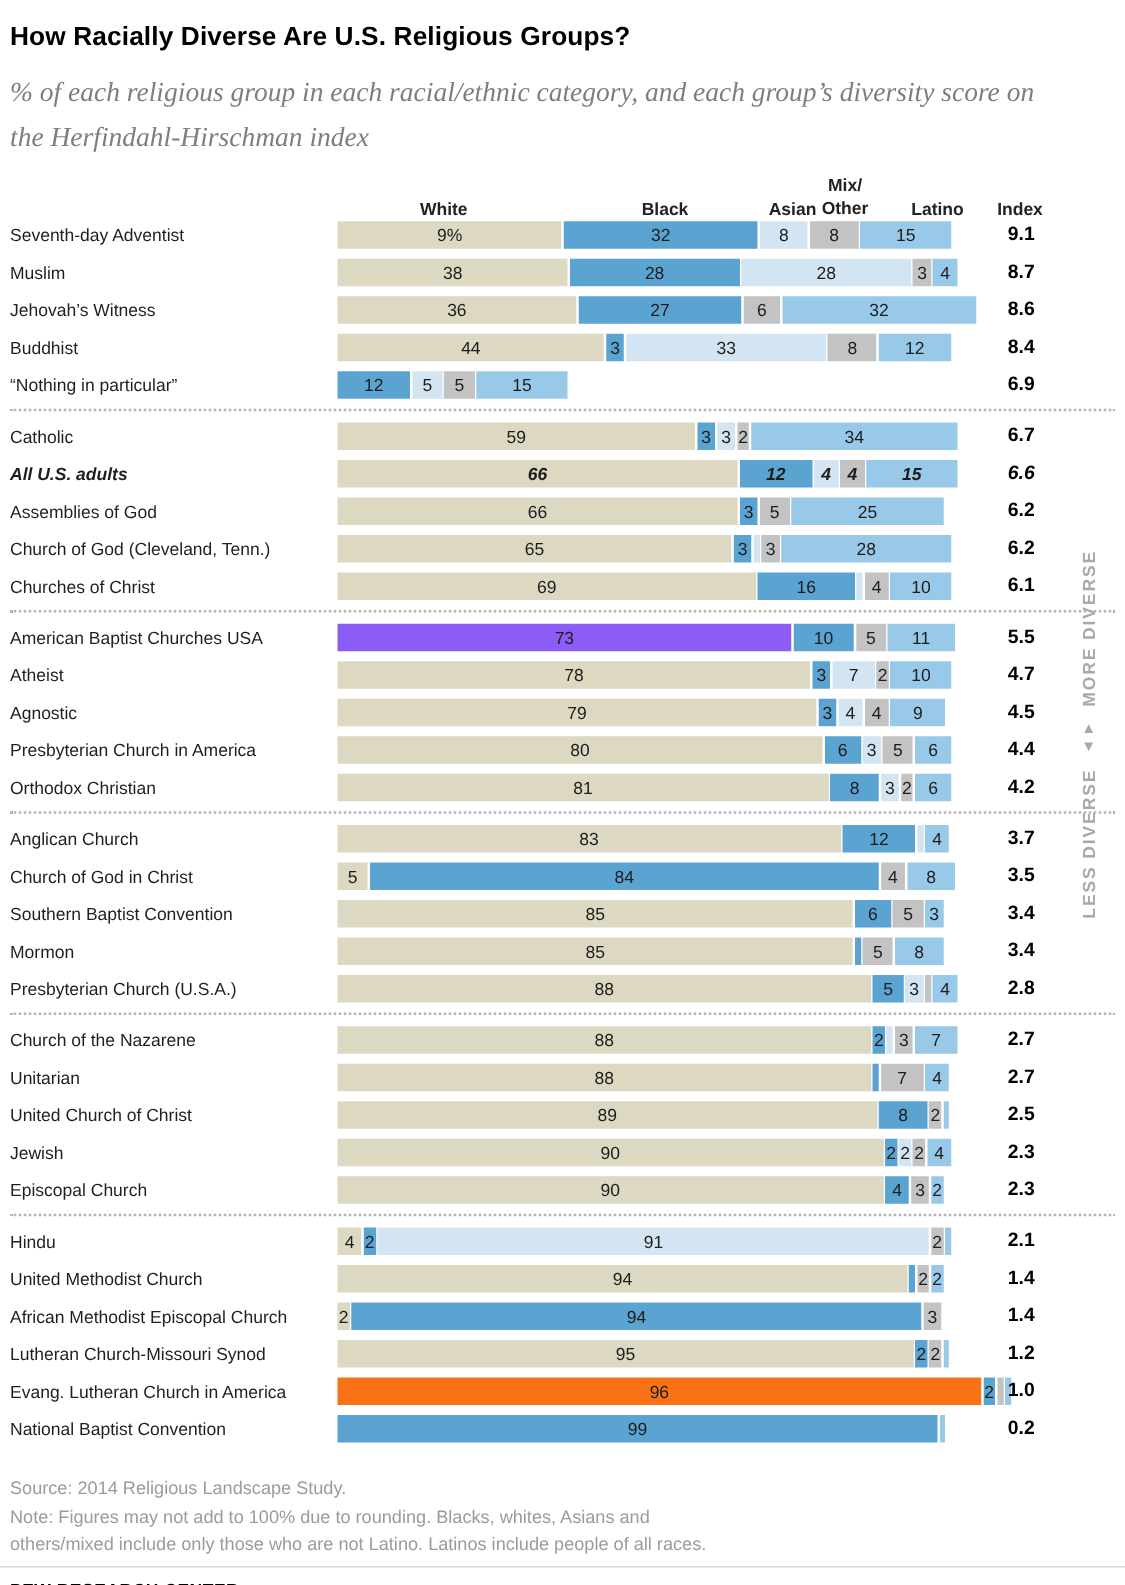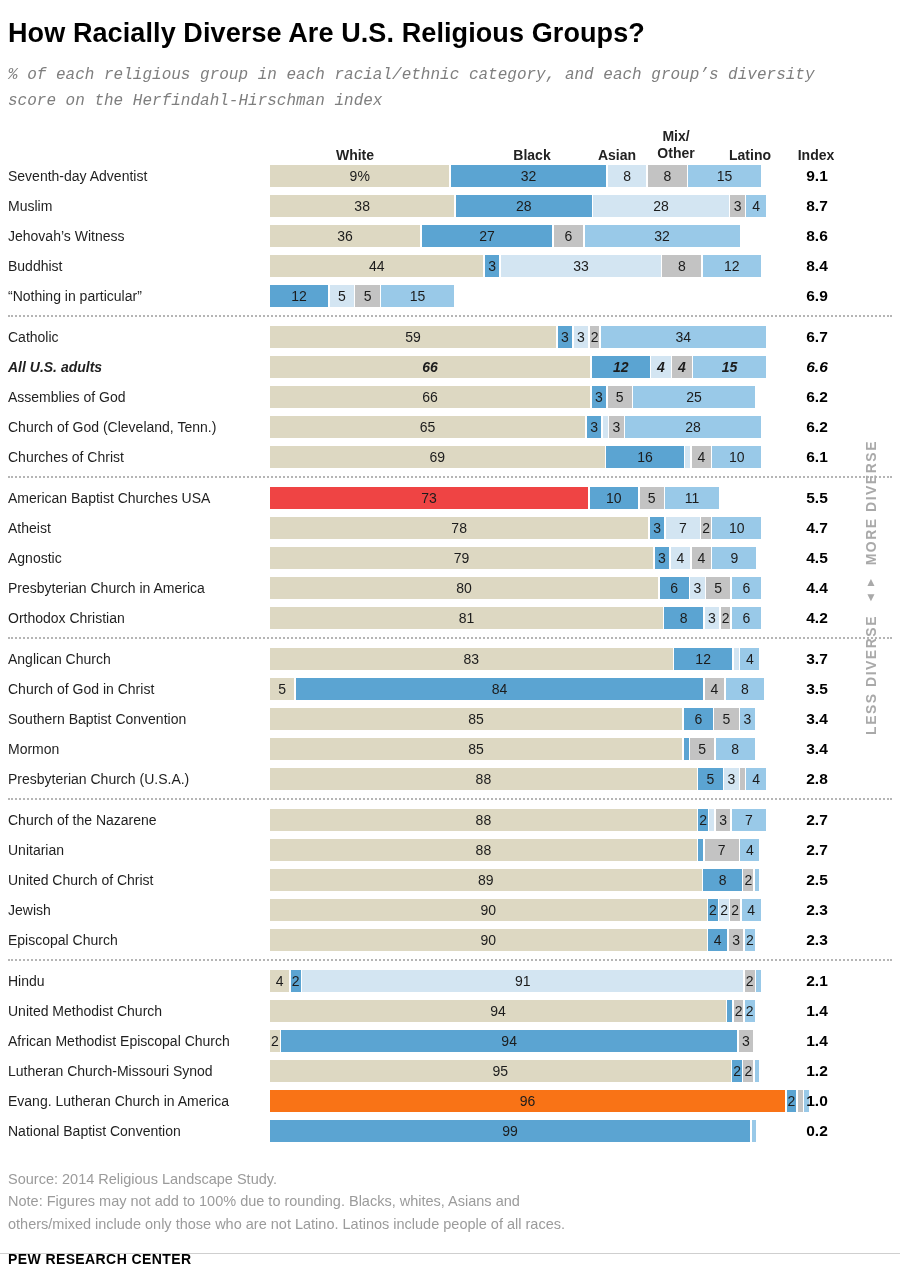--- a/index.html
+++ b/index.html
@@ -6,26 +6,26 @@
   .page{
     position:relative;
     width:900px;height:1268px;
     background:#fff;
     font-family:"Liberation Sans",sans-serif;
     overflow:hidden;
     box-sizing:border-box;
     padding:14px 0 0 8px;
   }
   .title{
-    font-size:27px;font-weight:bold;color:#000;
+    font-size:21px;font-weight:bold;color:#000;
     margin:4px 0 14px 0;letter-spacing:0.1px;
   }
   .subtitle{
-    font-family:Liberation Mono, monospace;font-style:italic;
-    font-size:16px;color:#7e7e7e;line-height:1.62;
+    font-family:Liberation Serif, serif;font-style:italic;
+    font-size:22px;color:#7e7e7e;line-height:1.62;
     max-width:845px;margin:0 0 10px 0;
   }
   .chart{position:relative;width:884px;}
   .col-headers{position:relative;height:40px;}
   .col-head{
     position:absolute;bottom:2px;transform:translateX(-50%);
     font-size:14px;font-weight:bold;color:#222;white-space:nowrap;text-align:center;
   }
   .col-head.two-line{line-height:1.25;}
   .rows{position:relative;margin-top:0;}
@@ -75,21 +75,21 @@
 <body>
 
 <div class="page">
   <div class="title">How Racially Diverse Are U.S. Religious Groups?</div>
   <div class="subtitle">% of each religious group in each racial/ethnic category, and each group’s diversity score on the Herfindahl-Hirschman index</div>
 
   <div class="chart">
     <div class="col-headers">
       <div class="col-head" style="left:347px">White</div>
       <div class="col-head" style="left:524px">Black</div>
-      <div class="col-head" style="left:609px">Asian</div>
+      <div class="col-head" style="left:626px">Asian</div>
       <div class="col-head two-line" style="left:668px">
         <div>Mix/</div>
         <div>Other</div>
       </div>
       <div class="col-head" style="left:742px">Latino</div>
       <div class="col-head" style="left:808px">Index</div>
     </div>
     <div class="rows" id="rows">
         <div class="row">
           <div class="row-label">Seventh-day Adventist</div>
@@ -129,21 +129,21 @@
             </div>
             <div class="seg" style="width: 19.4px; background: rgb(153, 201, 232);">
               <span>4</span>
             </div>
           </div>
           <div class="row-index">8.7</div>
         </div>
         <div class="row">
           <div class="row-label">Jehovah’s Witness</div>
           <div class="bar">
-            <div class="seg" style="width: 150px; background: rgb(221, 216, 194);">
+            <div class="seg" style="width: 191px; background: rgb(221, 216, 194);">
               <span>36</span>
             </div>
             <div class="seg" style="width: 130.95px; background: rgb(91, 164, 210);">
               <span>27</span>
             </div>
             <div class="seg" style="width: 29.1px; background: rgb(195, 195, 195);">
               <span>6</span>
             </div>
             <div class="seg" style="width: 155.2px; background: rgb(153, 201, 232);">
               <span>32</span>
@@ -286,21 +286,21 @@
             <div class="seg" style="width: 48.5px; background: rgb(153, 201, 232);">
               <span>10</span>
             </div>
           </div>
           <div class="row-index">6.1</div>
         </div>
         <div class="row-sep"></div>
         <div class="row">
           <div class="row-label">American Baptist Churches USA</div>
           <div class="bar">
-            <div class="seg" style="width: 318px; background: #ef4444;">
+            <div class="seg" style="width: 363px; background: #8b5cf6;">
               <span>73</span>
             </div>
             <div class="seg" style="width: 48.5px; background: rgb(91, 164, 210);">
               <span>10</span>
             </div>
             <div class="seg" style="width: 24.25px; background: rgb(195, 195, 195);">
               <span>5</span>
             </div>
             <div class="seg" style="width: 53.35px; background: rgb(153, 201, 232);">
               <span>11</span>

